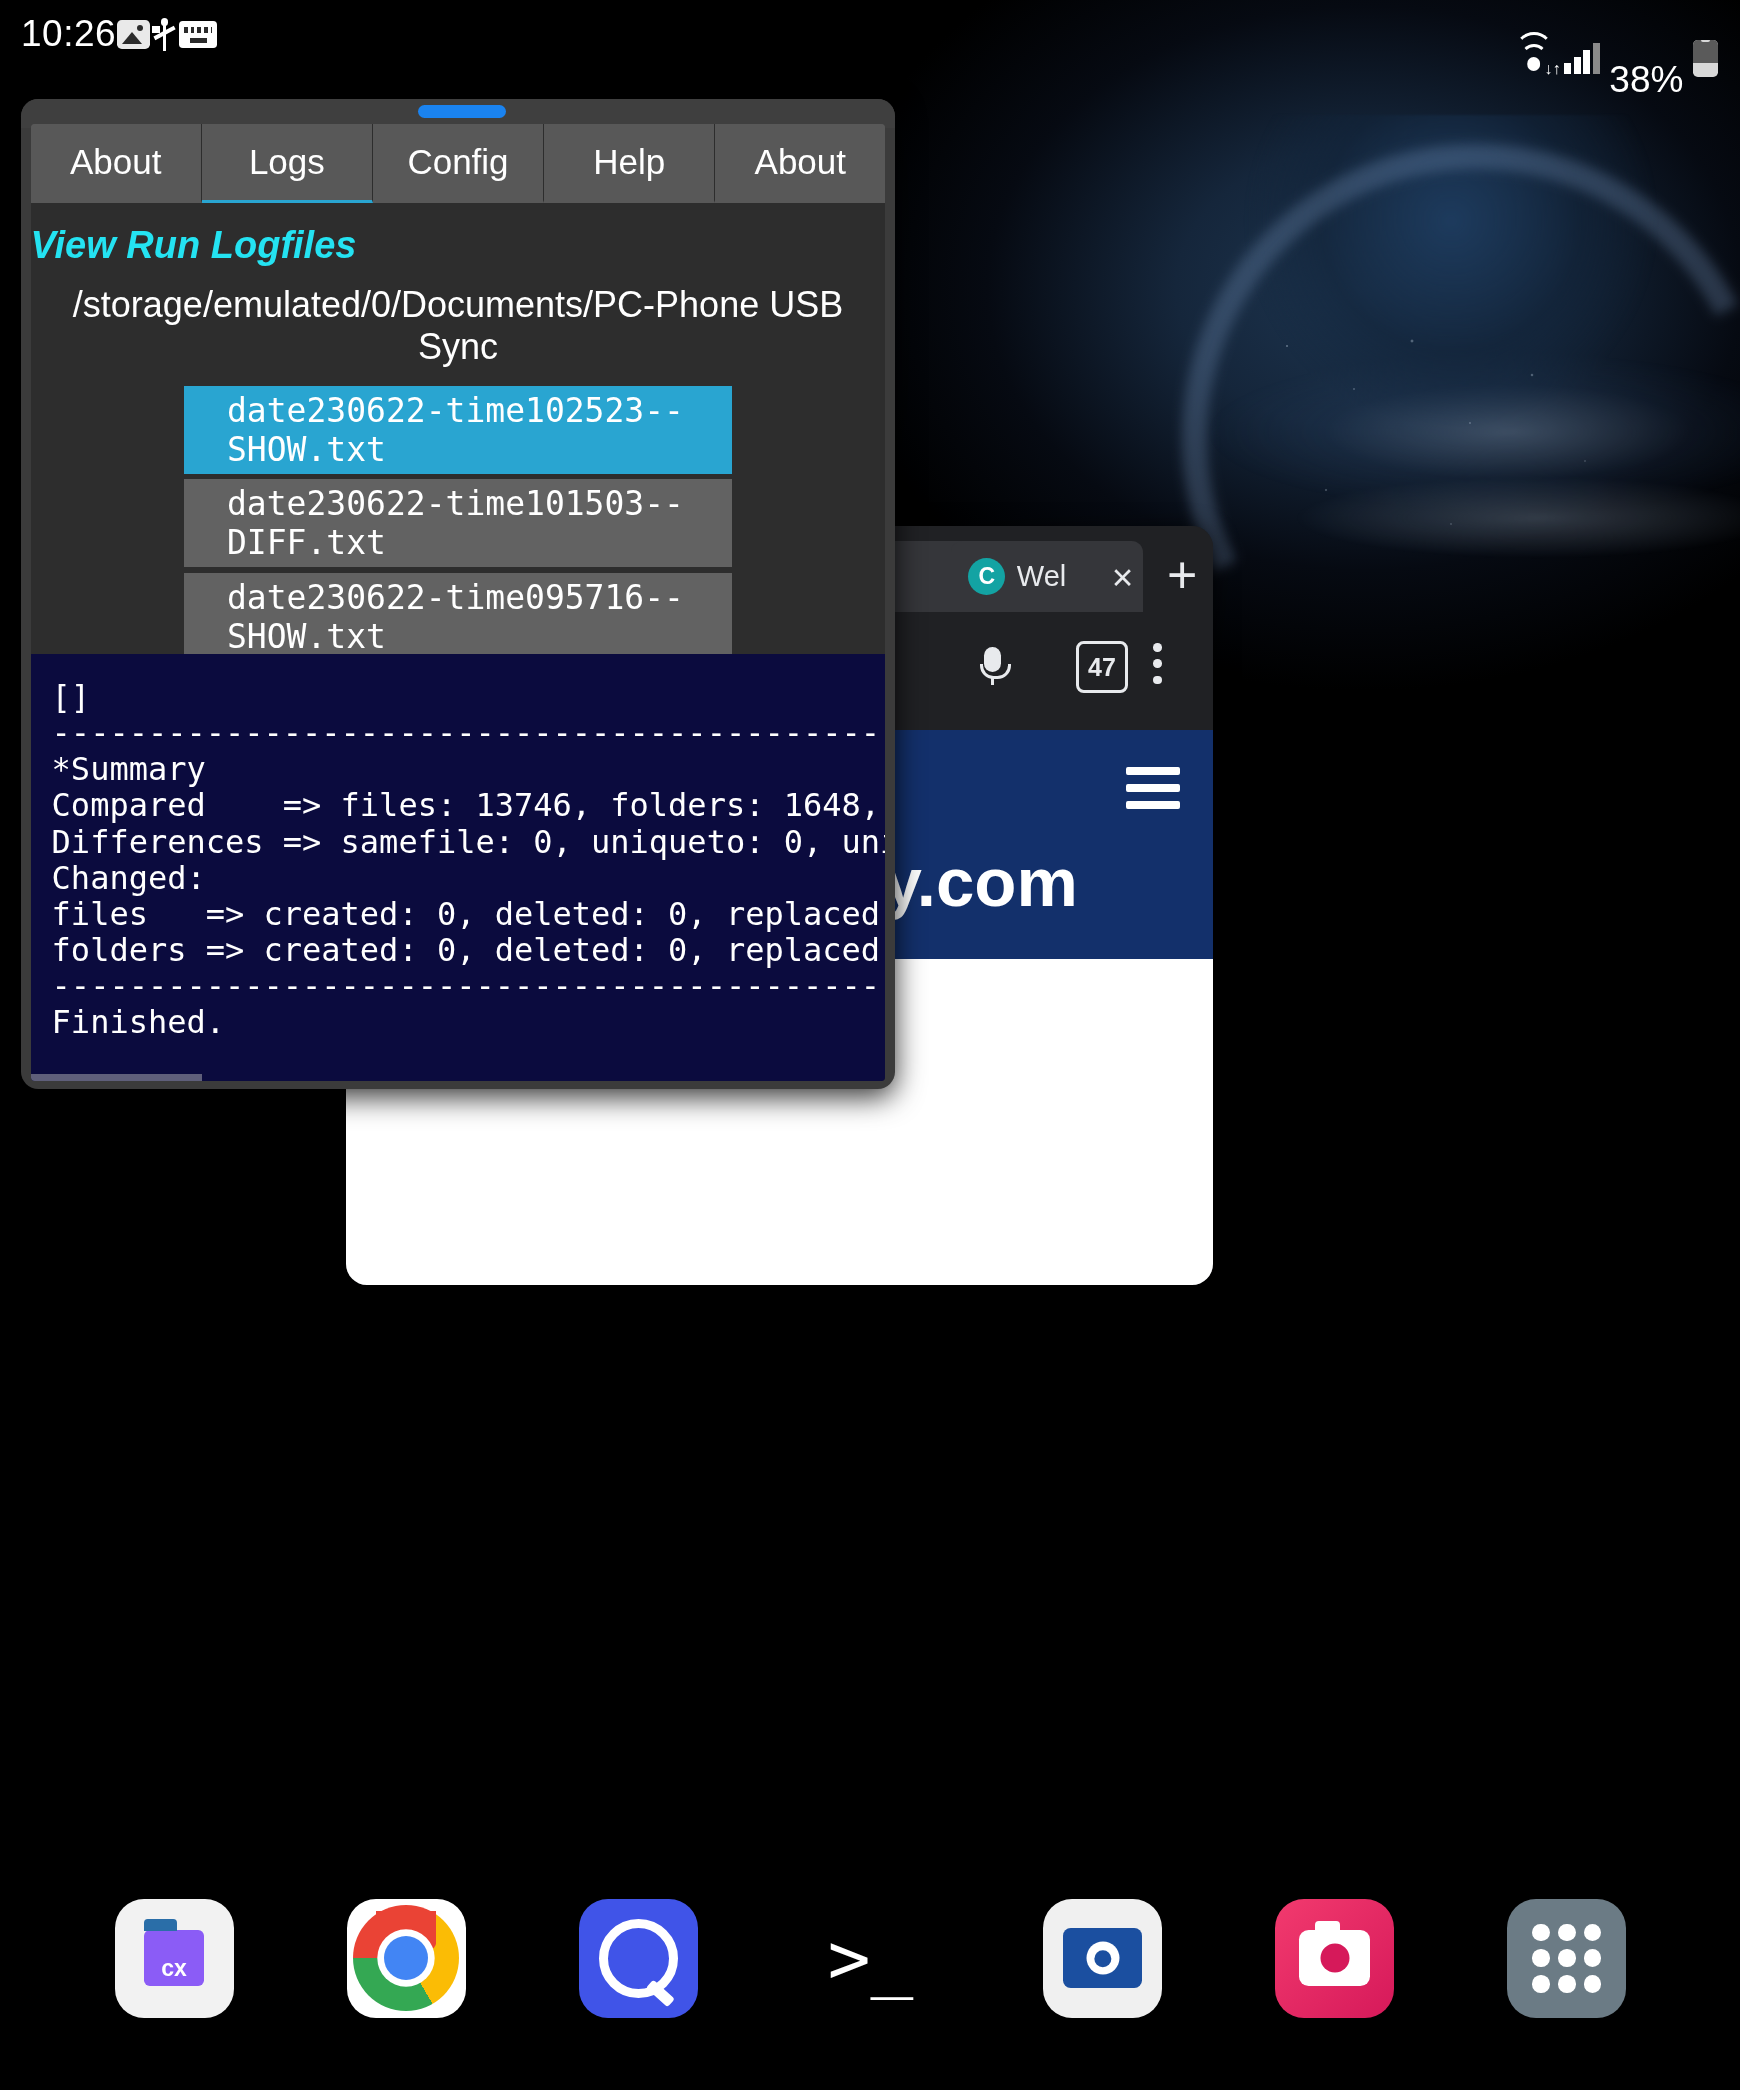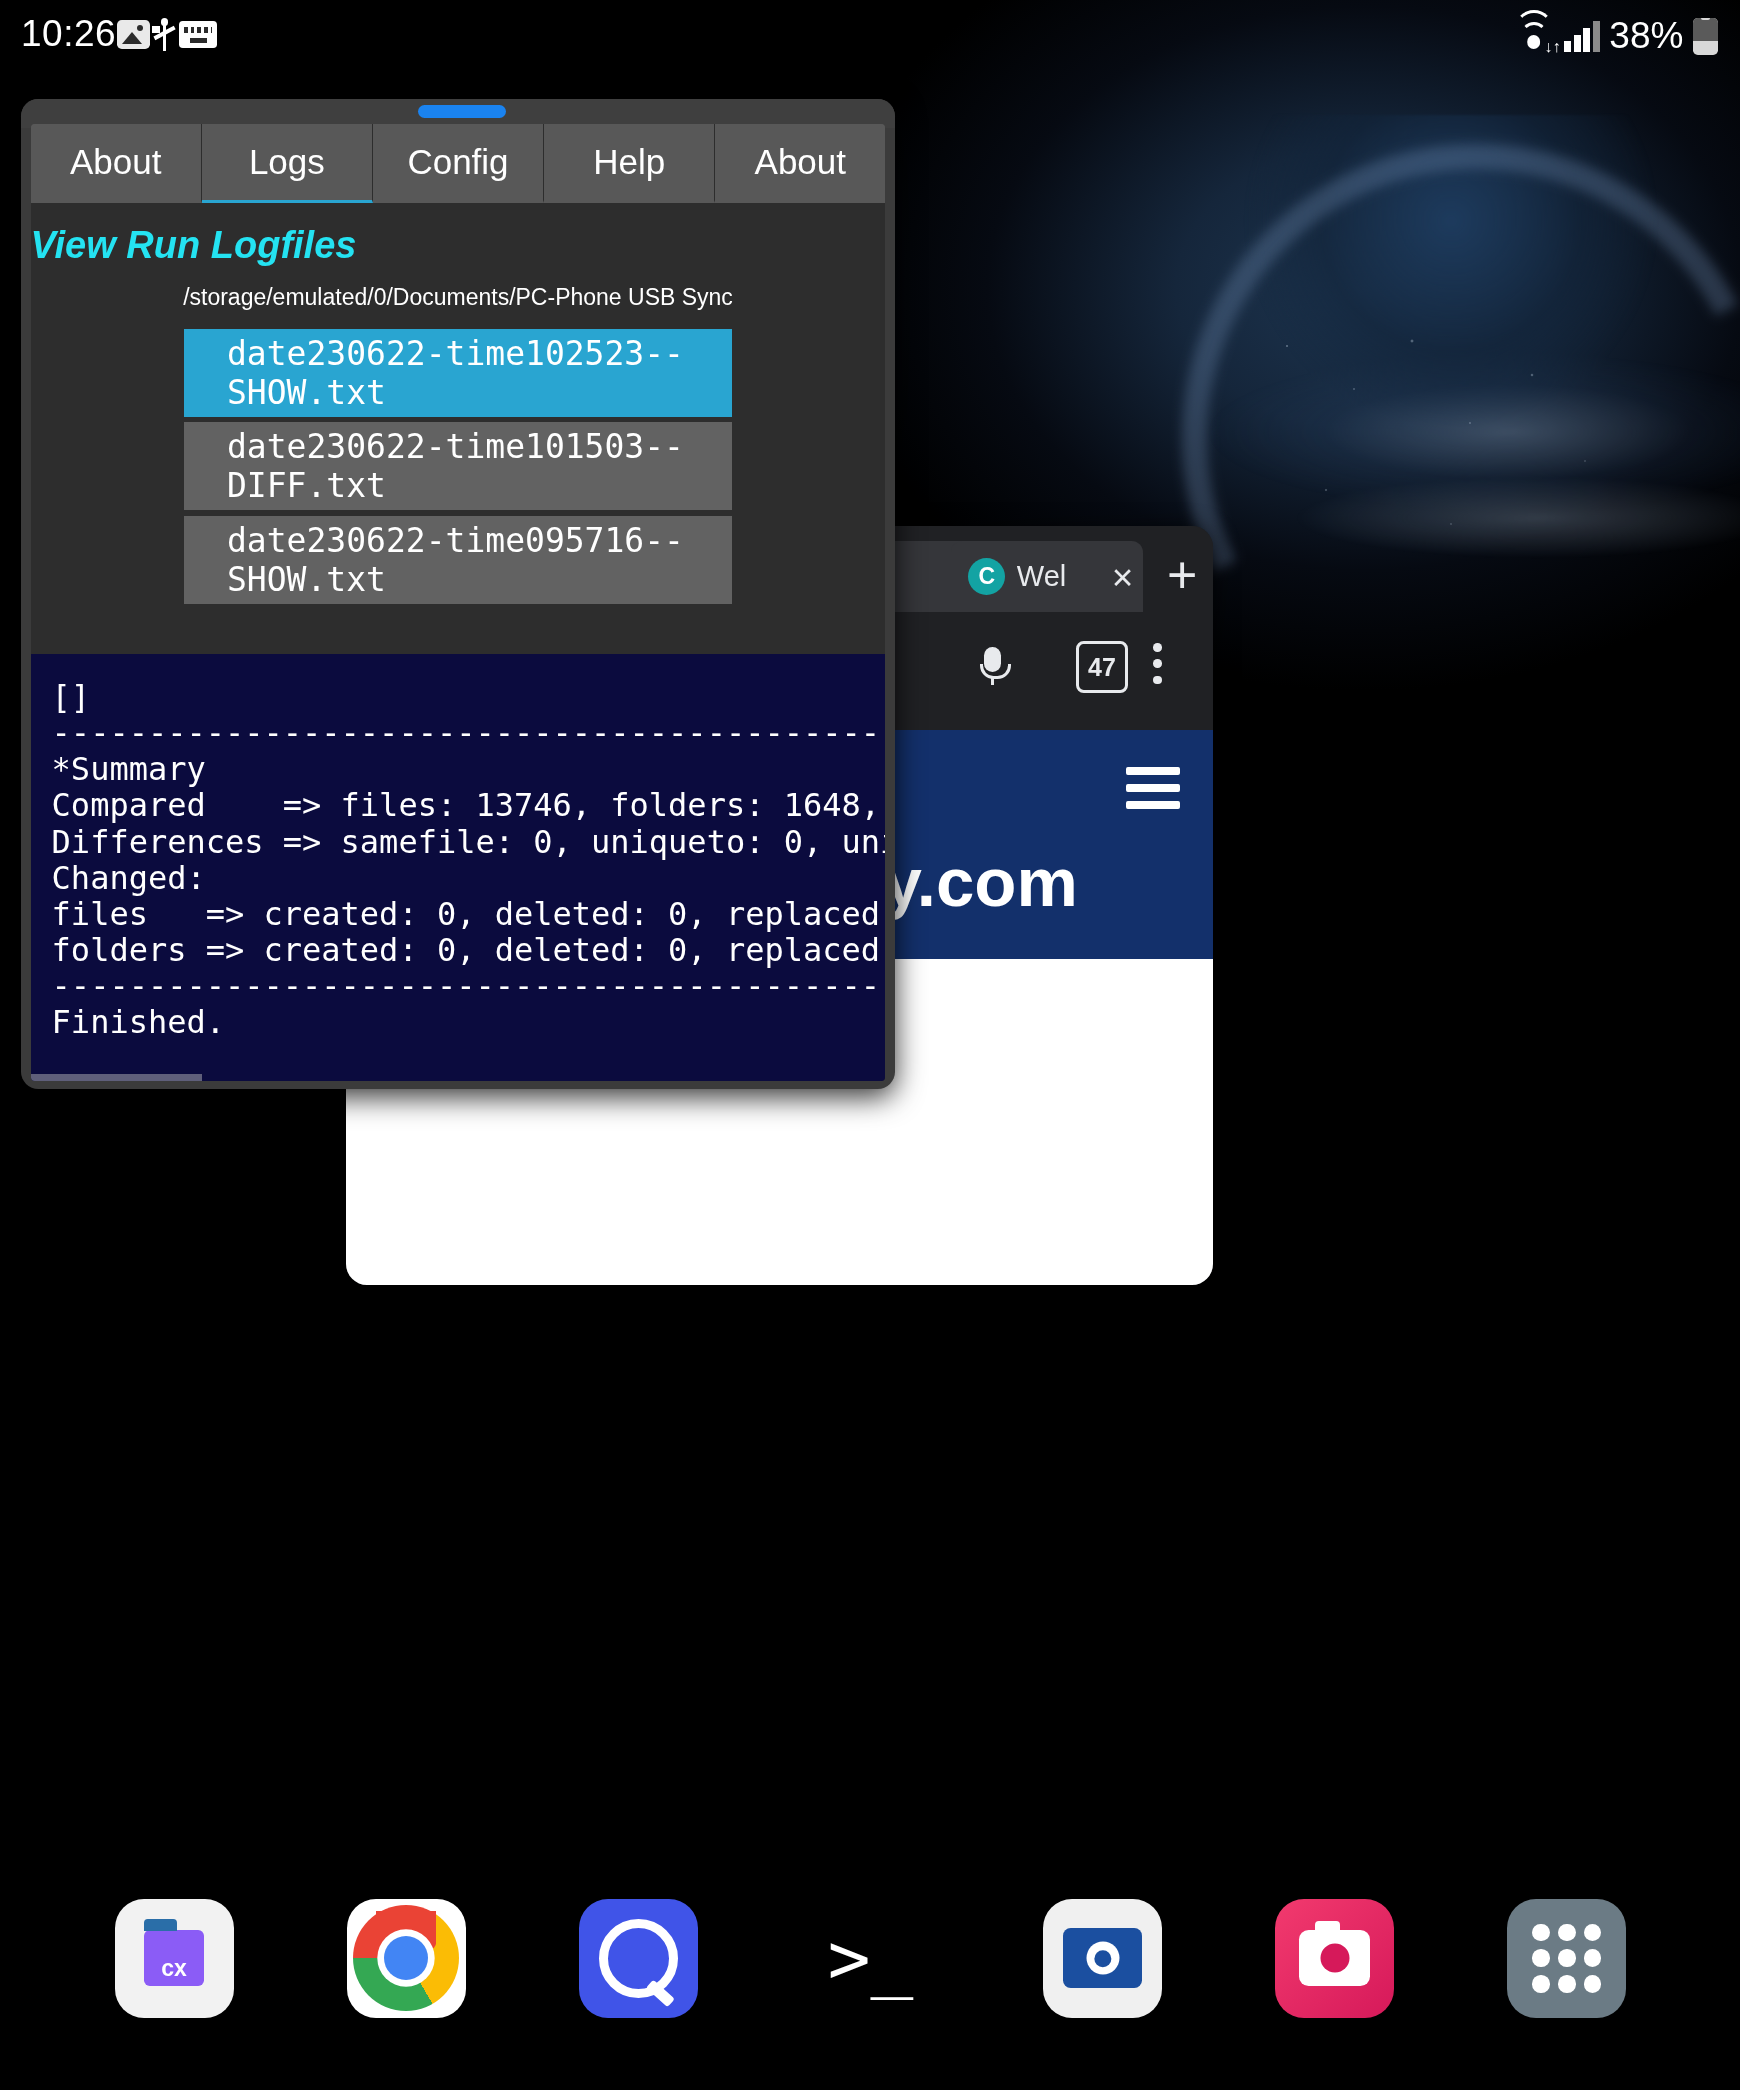--- a/index.html
+++ b/index.html
@@ -55,21 +55,21 @@
   }
 
   
   .statusbar {
     position: absolute; left: 0; top: 0; width: 1741px; height: 73px;
     color: #fff;
   }
   .sb-left { position:absolute; left:21px; top:13.4px; display:flex; align-items:center; gap:1px; }
   .sb-time { font-size: 37px; letter-spacing: 0.5px; }
   .sb-right { position:absolute; right: 23px; top: 15.4px; display:flex; align-items:center; gap:9.6px; }
-  .sb-batt-text { font-size: 37px; }
+  .sb-batt-text { font-size: 37px; margin-top: 44px; }
 
   .icon-image-box {
     width: 33px; height: 29px; border-radius: 4.8px; background: #e9e9e9;
     position: relative;
   }
   .icon-image-box::after {
     content:""; position:absolute; left:4.8px; bottom:4.8px; width:0; height:0;
     border-left: 10.6px solid transparent; border-right: 10.6px solid transparent;
     border-bottom: 12.5px solid #2b2b2b;
   }
@@ -217,21 +217,21 @@
     border-bottom: 3.8px solid transparent;
   }
   .tab:last-child { border-right: 0; }
   .tab.selected { border-bottom-color: #29a5d1; }
 
   .section-title {
     text-align:left; color: #24e3f2; font-size: 38px;
     font-style: italic; font-weight: bold; margin-top: 21px;
   }
   .path-line {
-    text-align:center; color:#fff; font-size: 23px; margin-top: 17.3px;
+    text-align:center; color:#fff; font-size: 36px; margin-top: 17.3px;
   }
 
   .filelist { margin-top: 17.3px; }
   .file-item {
     width: 548px; margin: 0 auto 5.8px auto; height: 88px;
     display:flex; align-items:center; box-sizing:border-box;
     padding-left: 43px; color:#fff;
     font-family: "DejaVu Sans Mono", "Liberation Mono", monospace;
     font-size: 33px; letter-spacing: 0px;
     background: #626262;

